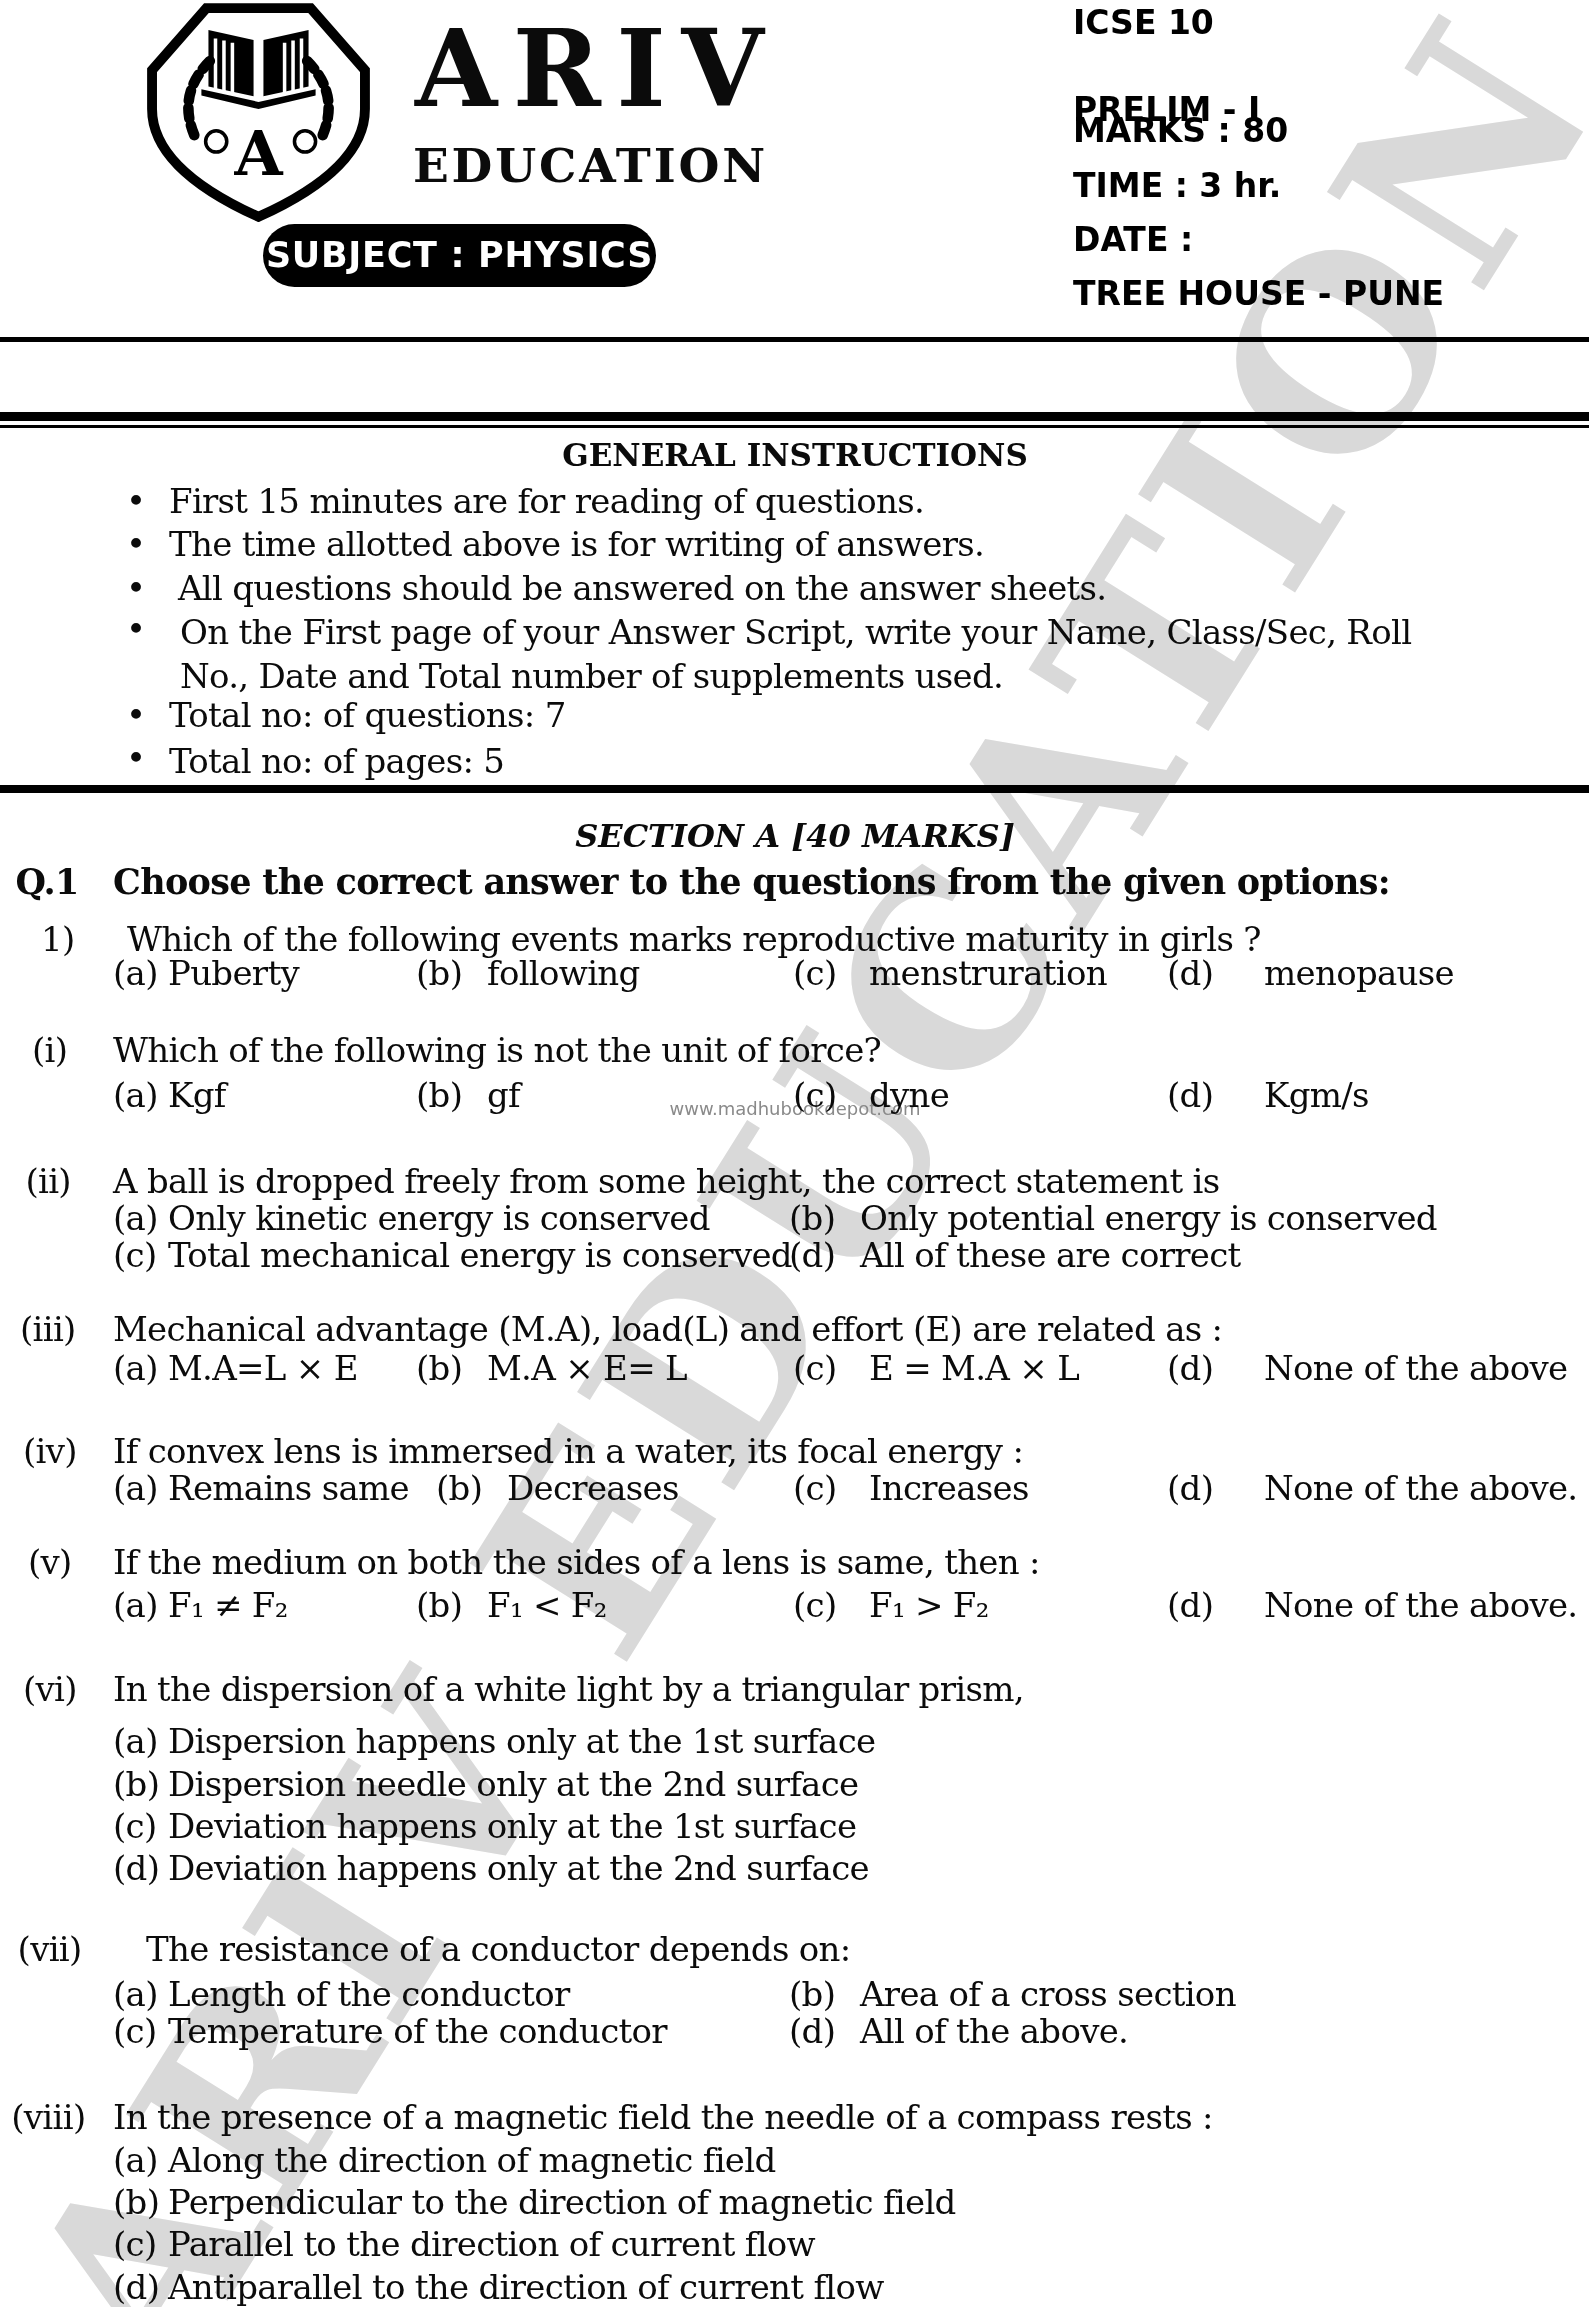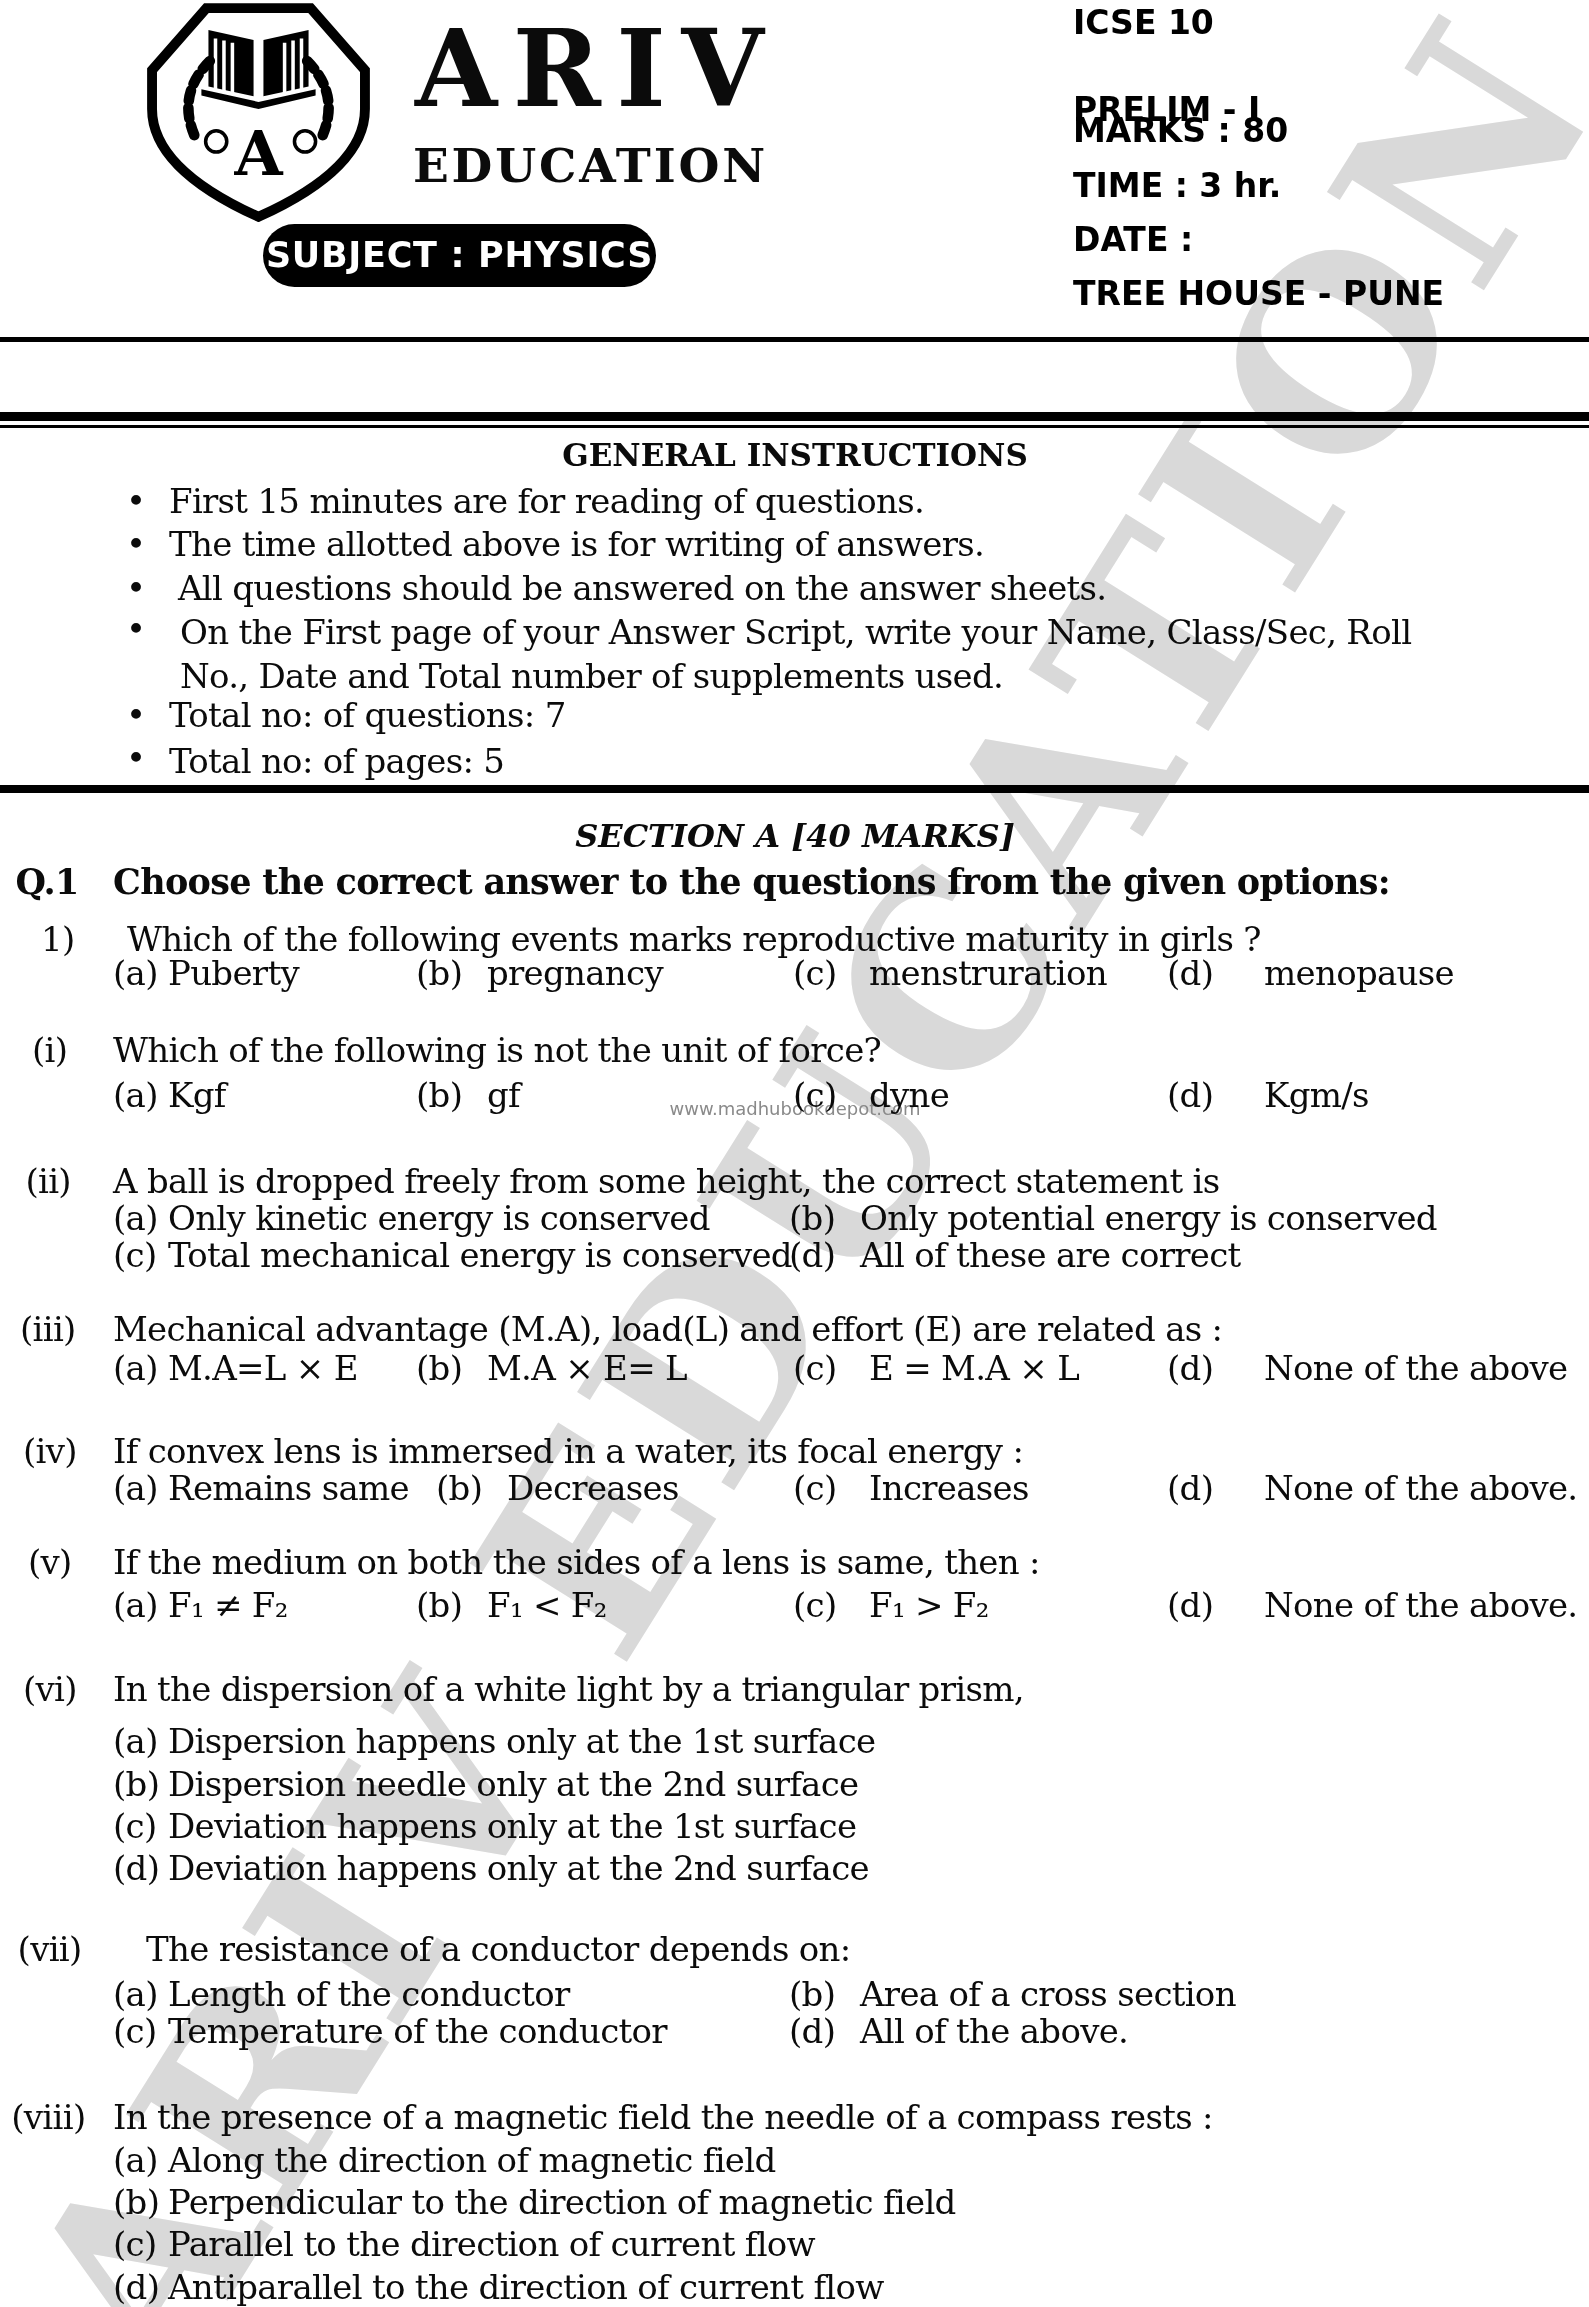--- a/index.html
+++ b/index.html
@@ -104,21 +104,21 @@
 
   <div class="abs serif bold center" style="top:817px;font-size:32px;font-style:italic;">SECTION A [40 MARKS]</div>
 
   <div class="abs serif body-text bold qlbl" style="left:15.5px;top:862px;font-size:35px;">Q.1</div>
   <div class="abs serif body-text bold" style="left:113px;top:862px;font-size:35px;">Choose the correct answer to the questions from the given options:</div>
 
   <div class="abs serif body-text qlbl" style="left:41px;top:920px;">1)</div>
   <div class="abs serif body-text" style="left:127px;top:920px;">Which of the following events marks reproductive maturity in girls ?</div>
   <div class="abs" style="top:954px;left:0;width:1590px;">
     <span class="opt serif body-text" style="left:113px;"><span class="olbl a">(a)</span><span>Puberty</span></span>
-    <span class="opt serif body-text" style="left:416px;"><span class="olbl b">(b)</span><span>pregnancy</span></span>
+    <span class="opt serif body-text" style="left:416px;"><span class="olbl b">(b)</span><span>following</span></span>
     <span class="opt serif body-text" style="left:793px;"><span class="olbl c">(c)</span><span>menstruration</span></span>
     <span class="opt serif body-text" style="left:1167px;"><span class="olbl d">(d)</span><span>menopause</span></span>
   </div>
 
   <div class="abs serif body-text qlbl" style="left:32px;top:1031px;">(i)</div>
   <div class="abs serif body-text" style="left:113px;top:1031px;">Which of the following is not the unit of force?</div>
   <div class="abs" style="top:1076px;left:0;width:1590px;">
     <span class="opt serif body-text" style="left:113px;"><span class="olbl a">(a)</span><span>Kgf</span></span>
     <span class="opt serif body-text" style="left:416px;"><span class="olbl b">(b)</span><span>gf</span></span>
     <span class="opt serif body-text" style="left:793px;"><span class="olbl c">(c)</span><span>dyne</span></span>

